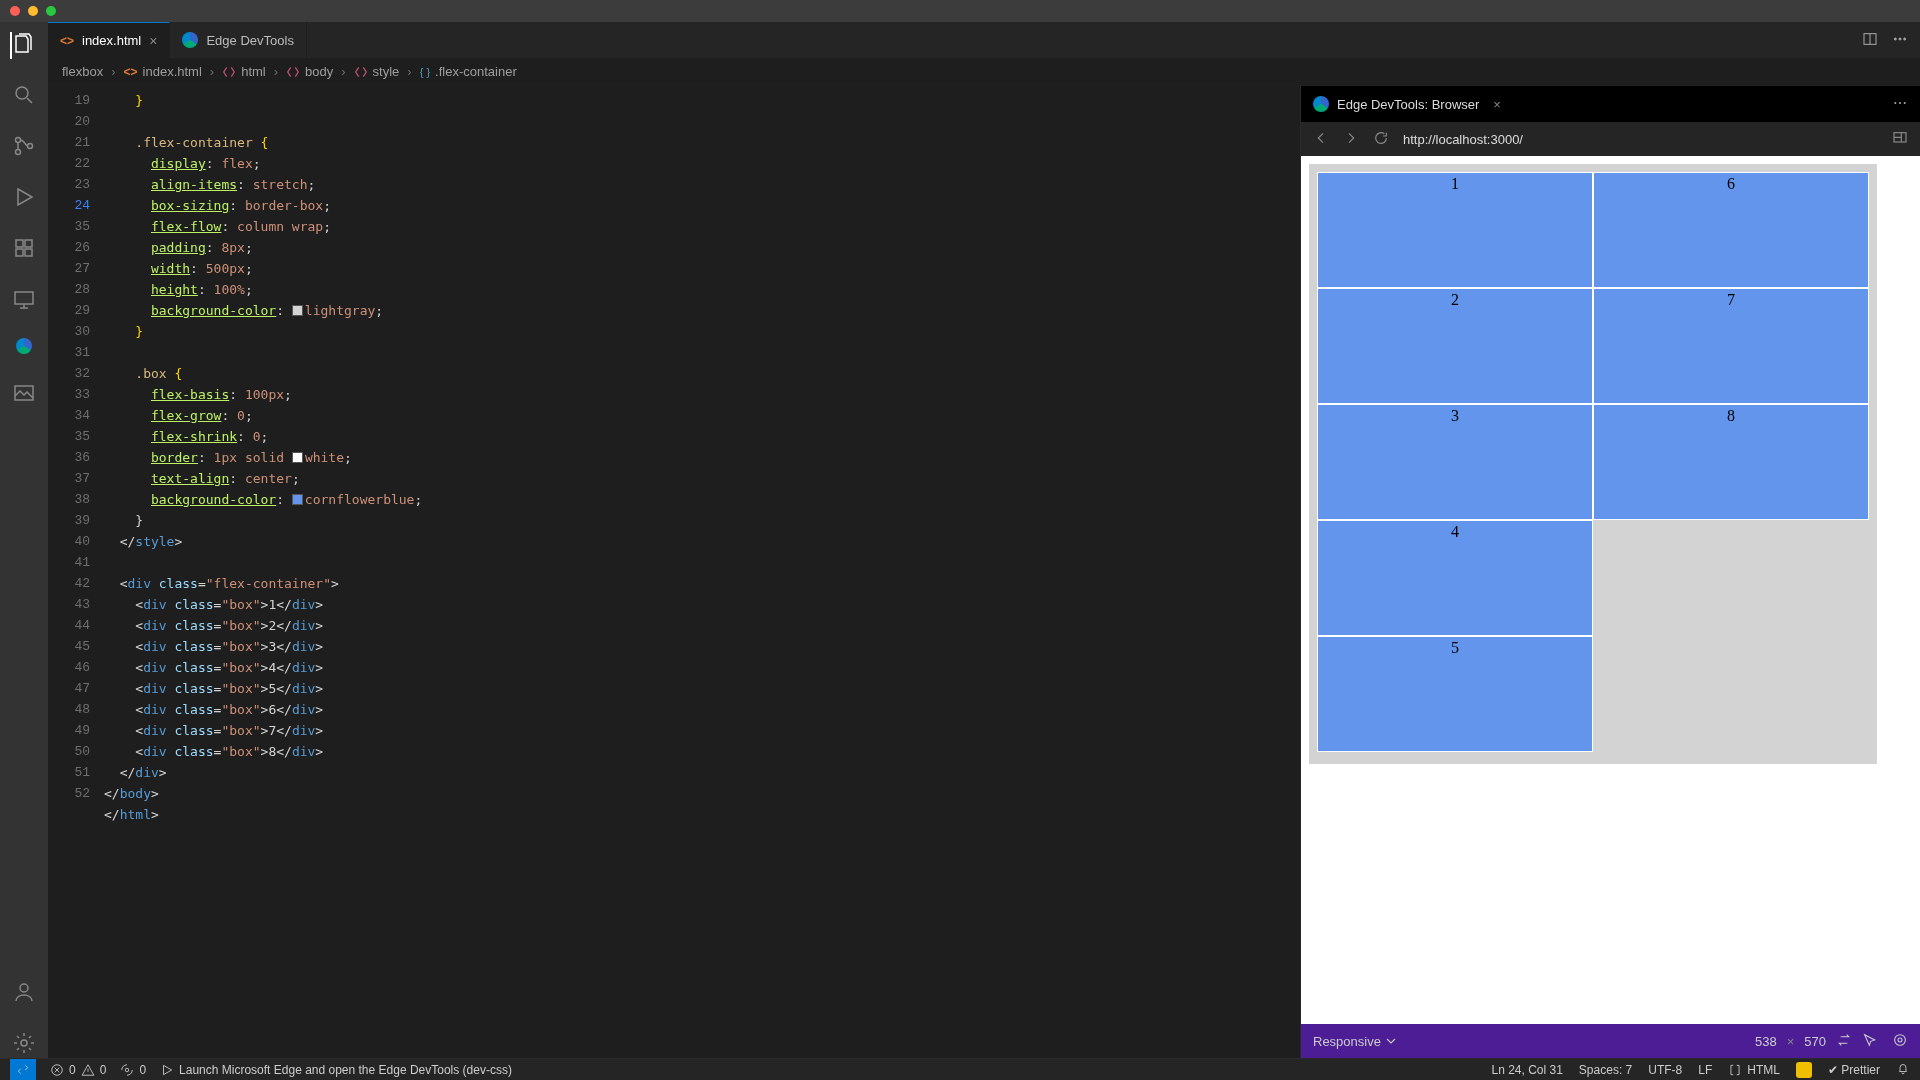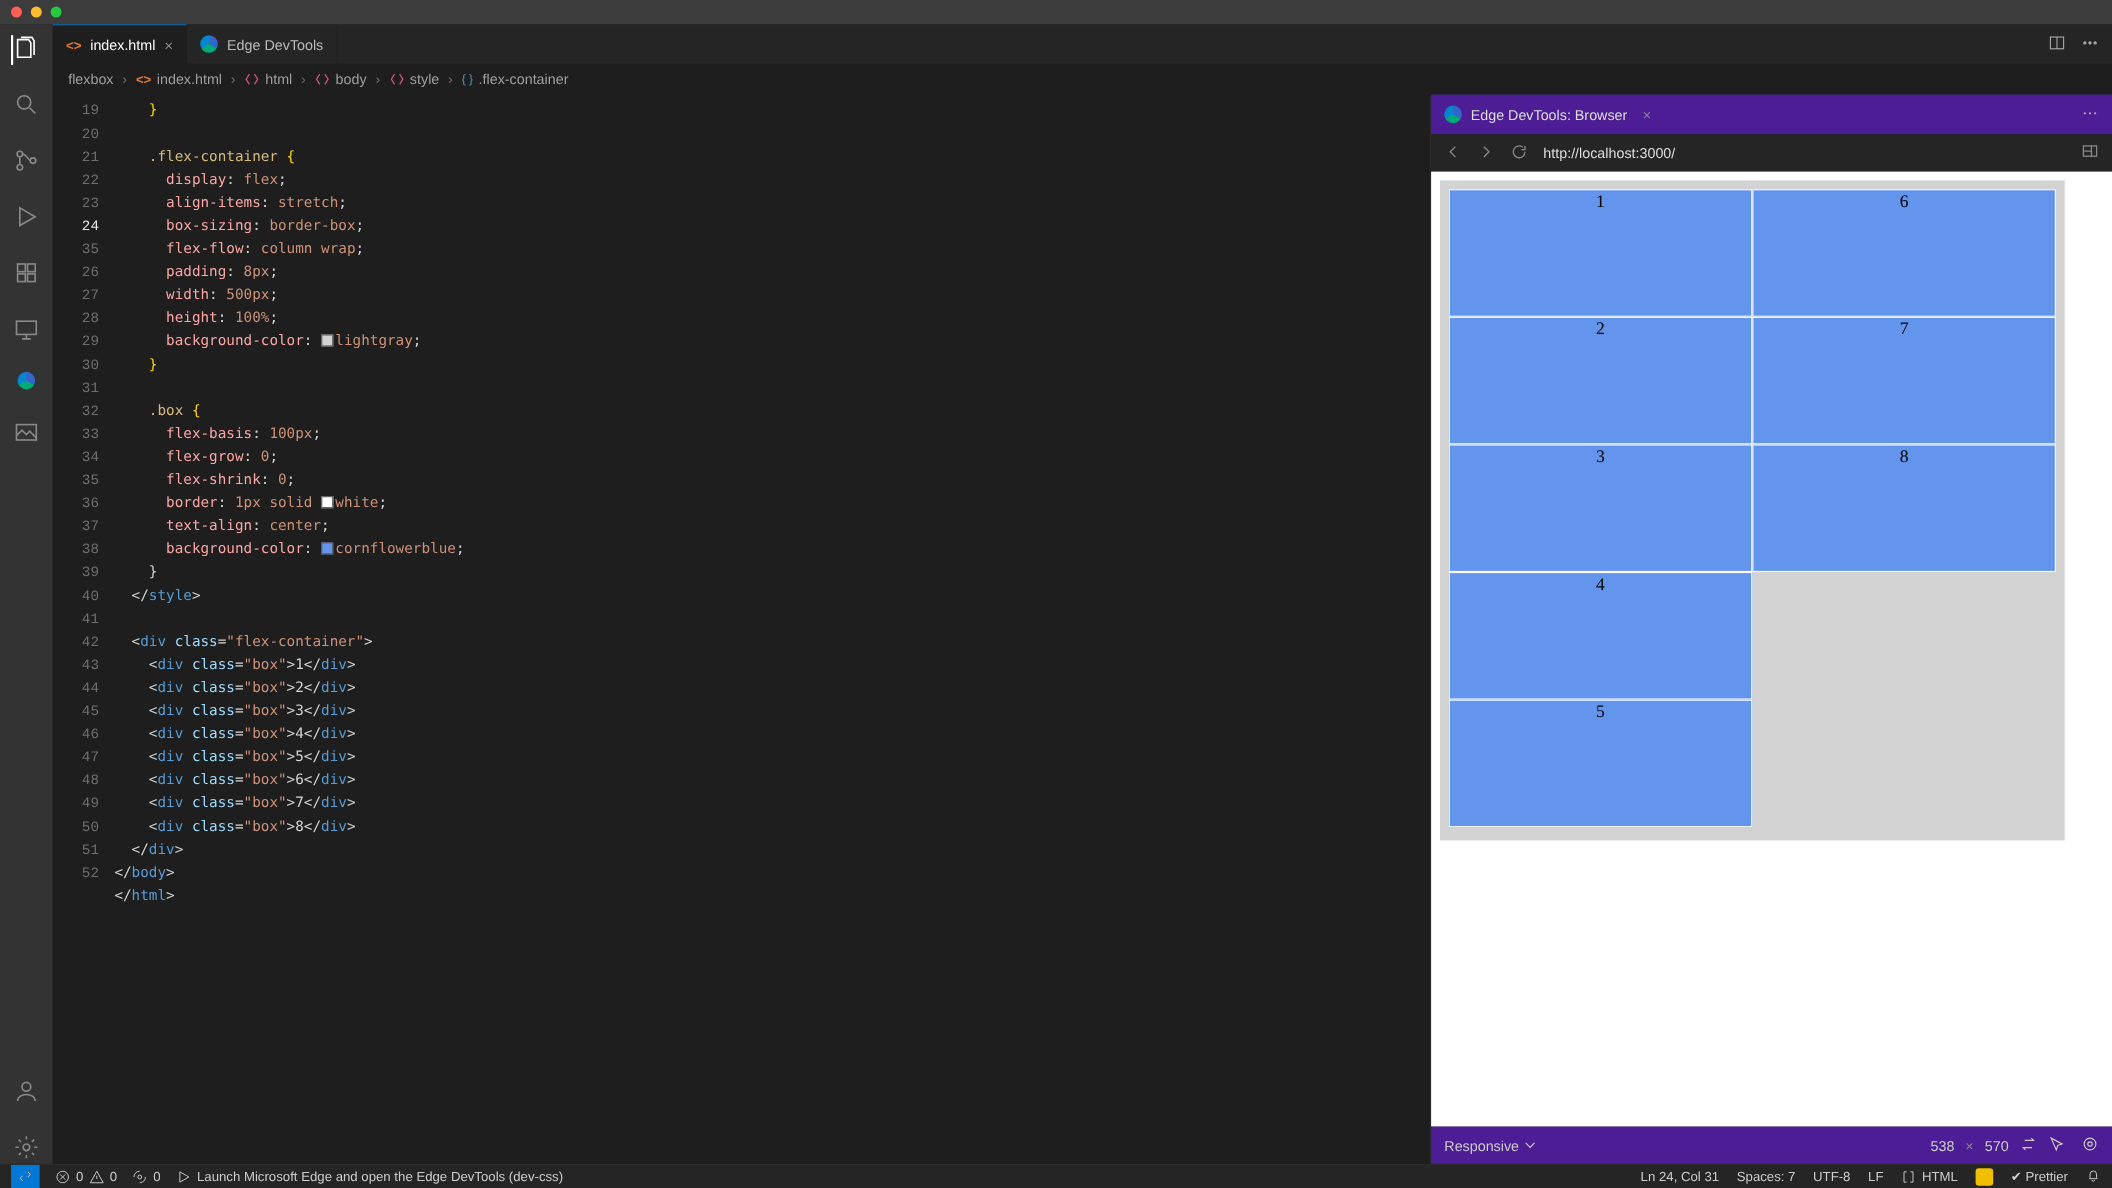--- a/index.html
+++ b/index.html
@@ -73,40 +73,40 @@
 .preview {
   width: 620px; min-width: 620px; background:#252526;
   display:flex; flex-direction:column; border-left:1px solid #2a2a2a;
 }
 
 
 .gutter {
   width: 56px; text-align: right; color:#6e6e6e; font-family: Liberation Mono, monospace;
   font-size: 13px; line-height: 21px; padding: 4px 14px 0 0; user-select:none;
 }
-.gutter .hl { color:#e5e5e5; }
+.gutter .hl { color:#3b82f6; }
 .code {
   flex:1; font-family: Menlo, Consolas, monospace; font-size: 13px;
   line-height: 21px; padding-top:4px; white-space: pre; overflow:hidden;
 }
 .c-sel { color:#d7ba7d; }
 .c-brk { color:#ffd700; }
-.c-prop{ color:#fca5a5; }
+.c-prop{ color:#bef264;text-decoration:underline; }
 .c-val { color:#ce9178; }
 .c-pun { color:#d4d4d4; }
 .c-tag { color:#569cd6; }
 .c-attr{ color:#9cdcfe; }
 .c-str { color:#ce9178; }
 .c-txt { color:#d4d4d4; }
 .swatch { display:inline-block; width:11px; height:11px; border:1px solid #555; vertical-align:-1px; margin-right:2px; }
 
 
 .preview-tab {
   height:36px; display:flex; align-items:center; gap:8px;
-  padding: 0 12px; background:#4c1d95; color:#ddd;
+  padding: 0 12px; background:#000000; color:#ddd;
 }
 .preview-tab .more { margin-left:auto; color:#aaa; }
 .preview-addr {
   height:34px; display:flex; align-items:center; gap:14px;
   padding: 0 12px; background:#252526;
 }
 .preview-addr svg { width:16px; height:16px; stroke:#888; fill:none; stroke-width:1.8; }
 .preview-addr .url { color:#ddd; font-size:13px; }
 .preview-addr .rightico { margin-left:auto; }
 

